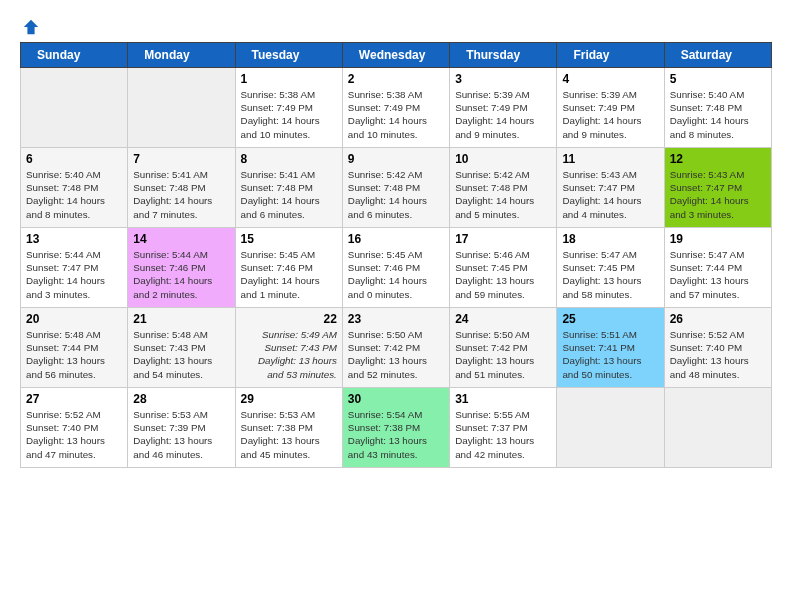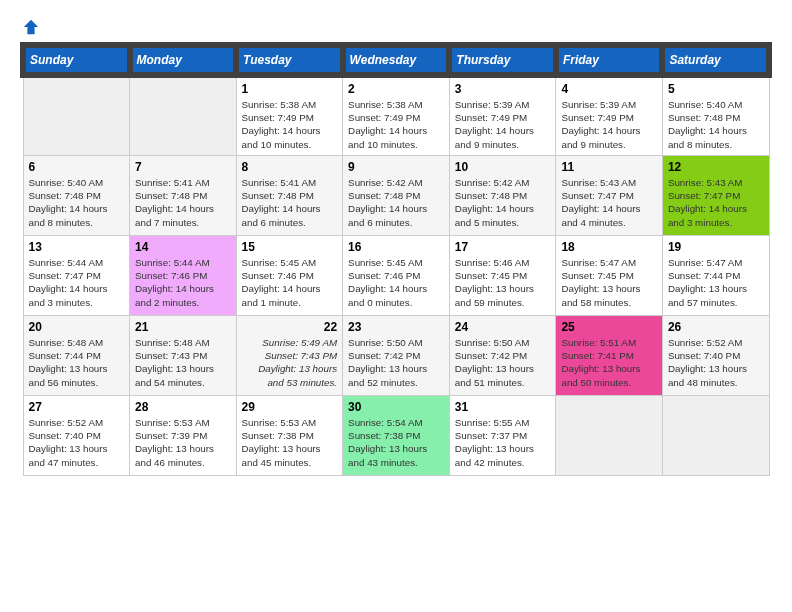--- a/index.html
+++ b/index.html
@@ -58,26 +58,25 @@
       color: #333;
     }
     .calendar {
       width: 100%;
       border-collapse: collapse;
       font-size: 10.5px;
     }
     .calendar th {
       background: #1565c0;
       color: #fff;
-      padding: 5px 4px;
+      padding: 5px 16px;
       text-align: left;
       font-size: 12px;
       font-weight: bold;
-      border: 6px solid #404040;
-      font-style: italic;
+      border: 1px solid #404040;
     }
     .calendar td {
       border: 1px solid #ccc;
       padding: 4px 5px;
       vertical-align: top;
       height: 80px;
       width: 107px;
       background: #fff;
     }
     .calendar td.empty {
@@ -289,21 +288,21 @@
             <div class="cell-text" style="white-space: pre-line;">Sunrise: 5:50 AM
 Sunset: 7:42 PM
 Daylight: 13 hours and 52 minutes.</div>
           </td>
           <td style="background: rgb(245, 245, 245);">
             <span class="day-num">24</span>
             <div class="cell-text" style="white-space: pre-line;">Sunrise: 5:50 AM
 Sunset: 7:42 PM
 Daylight: 13 hours and 51 minutes.</div>
           </td>
-          <td style="background: #ec4899;">
+          <td style="background: #7dd3fc;">
             <span class="day-num">25</span>
             <div class="cell-text" style="white-space: pre-line;">Sunrise: 5:51 AM
 Sunset: 7:41 PM
 Daylight: 13 hours and 50 minutes.</div>
           </td>
           <td style="background: rgb(245, 245, 245);">
             <span class="day-num">26</span>
             <div class="cell-text" style="white-space: pre-line;">Sunrise: 5:52 AM
 Sunset: 7:40 PM
 Daylight: 13 hours and 48 minutes.</div>

